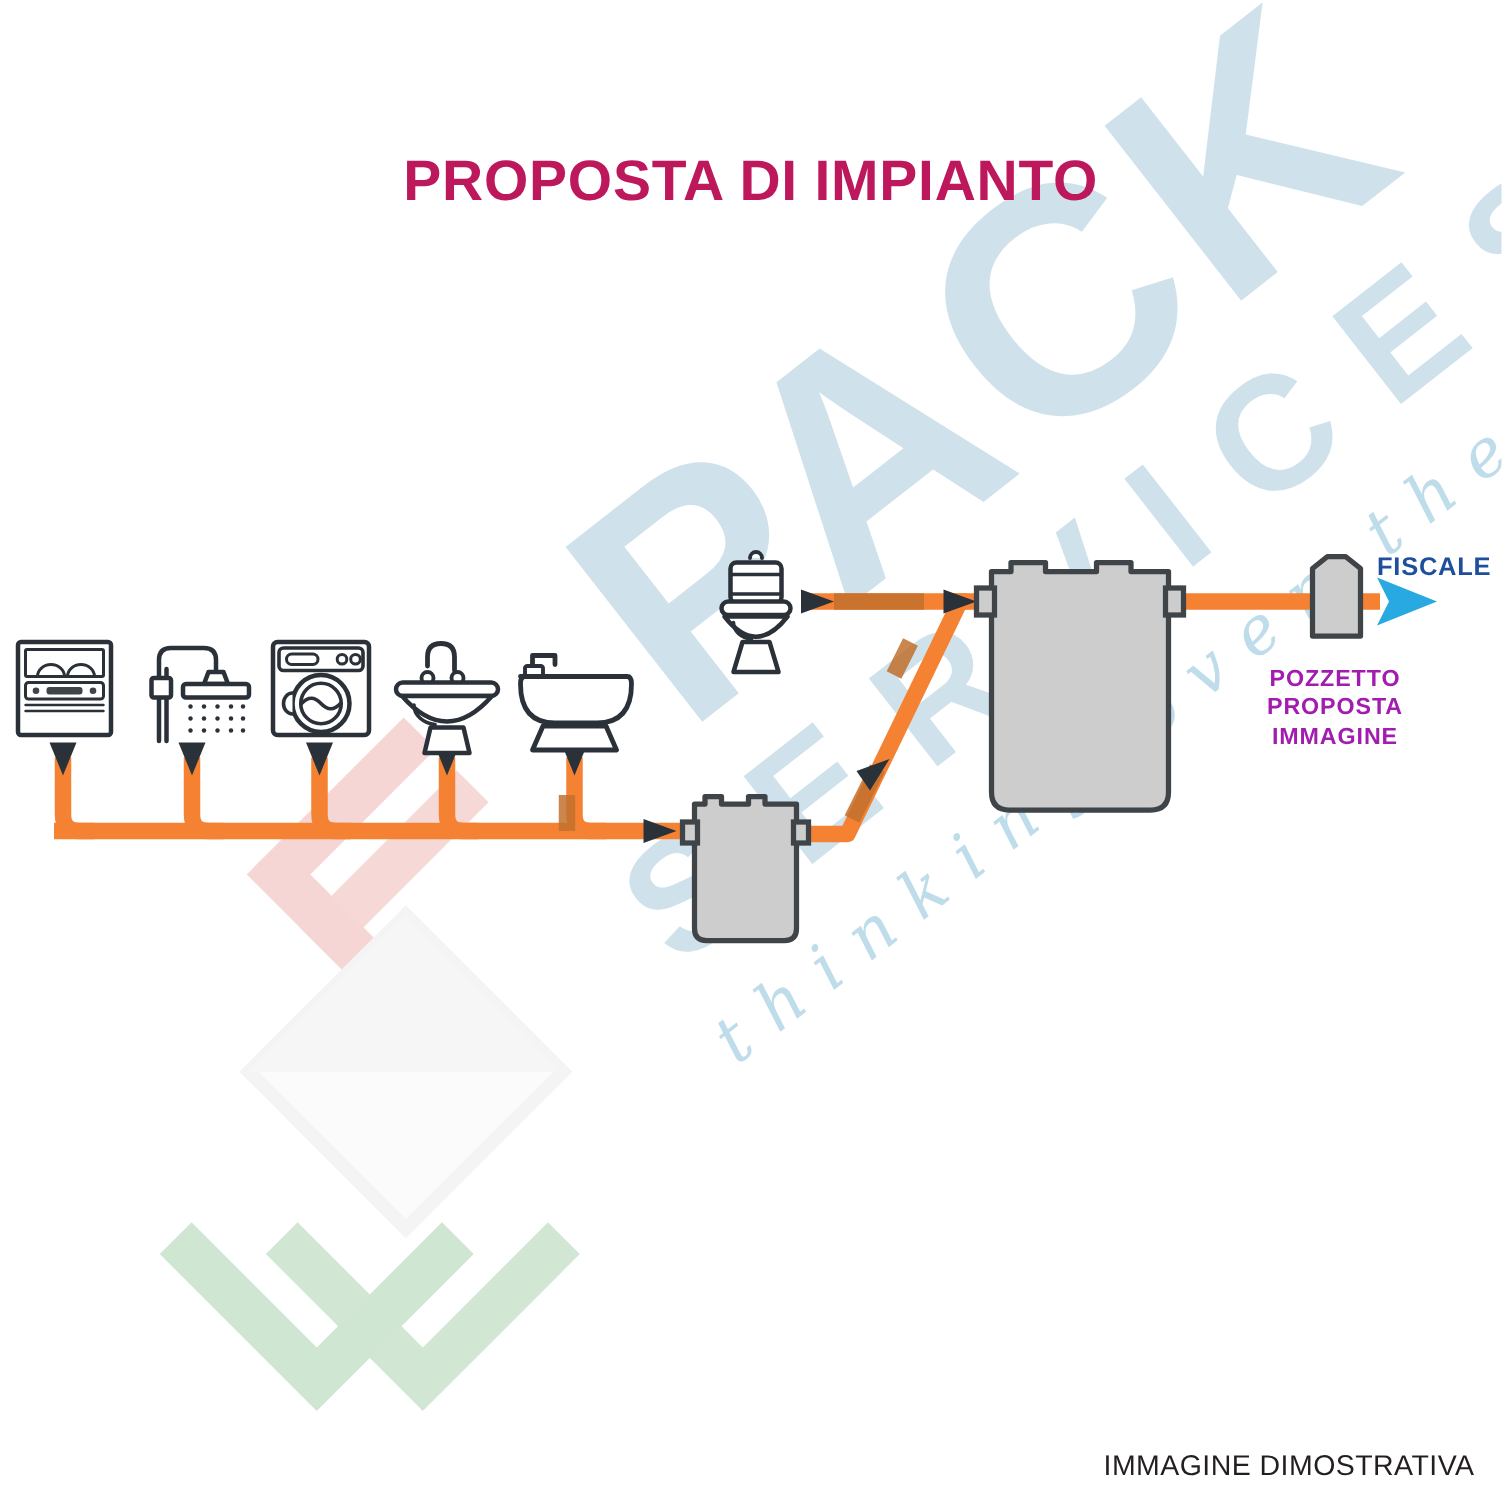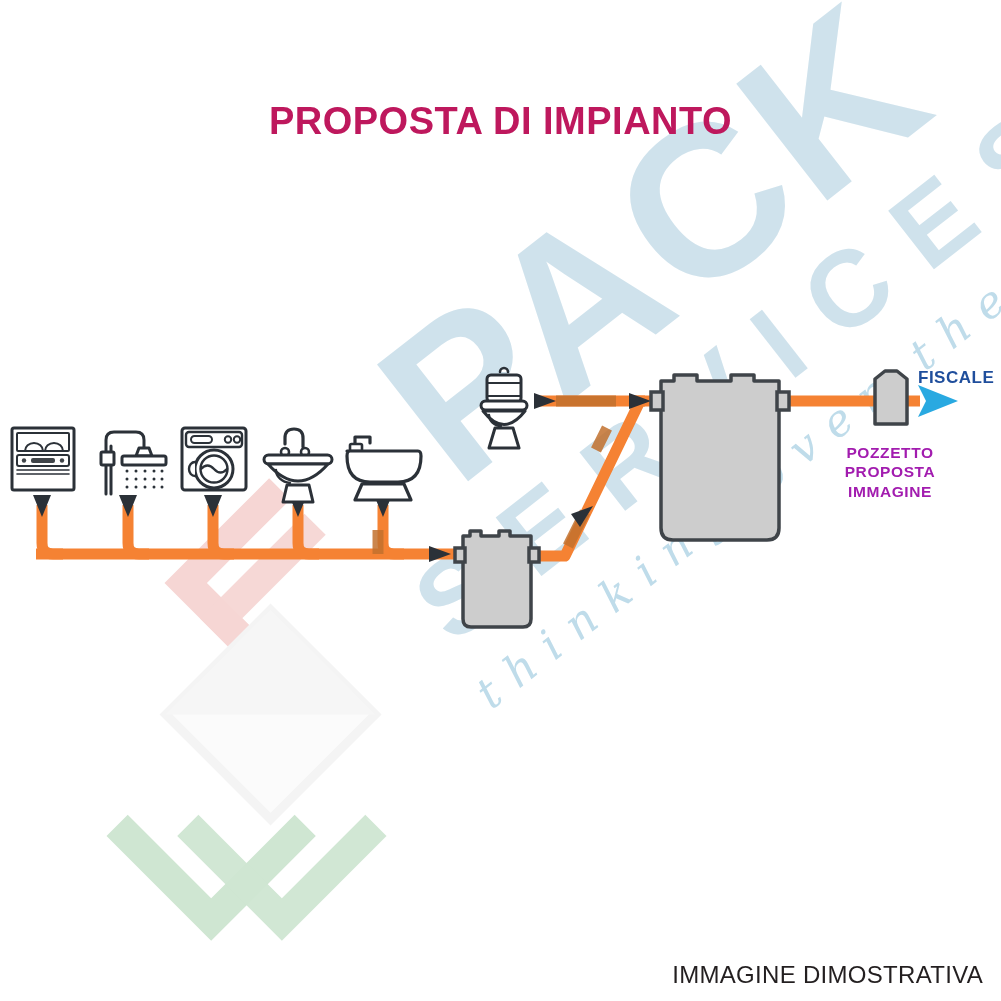--- a/index.html
+++ b/index.html
@@ -3,21 +3,21 @@
 <meta charset="utf-8">
 <style>
   html,body{margin:0;padding:0;background:#ffffff;}
   body{width:1001px;height:1001px;position:relative;overflow:hidden;
        font-family:"Liberation Sans", sans-serif;}
   #stage{position:absolute;inset:0;width:1001px;height:1001px;}
   svg.layer{position:absolute;left:0;top:0;width:1001px;height:1001px;}
   #title{position:absolute;left:0;top:100px;width:1001px;text-align:center;
          font-size:38px;font-weight:bold;color:#be185d;letter-spacing:.5px;
          font-family:"Liberation Sans", sans-serif;}
-  #footer{position:absolute;right:18px;bottom:12px;font-size:24px;color:#231f20;
+  #footer{position:absolute;right:18px;bottom:12px;font-size:19px;color:#231f20;
           font-family:"Liberation Sans", sans-serif;letter-spacing:.3px;}
   .lbl{position:absolute;text-align:center;font-size:15.5px;font-weight:bold;
        color:#a21caf;letter-spacing:.6px;line-height:1.25;}
   #lbl-degrassatore{left:368px;top:632px;width:260px;}
   #lbl-imhoff{left:600px;top:552px;width:220px;}
   #lbl-pozzetto{left:795px;top:443px;width:190px;}
   #lbl-uscita{position:absolute;left:918px;top:368px;font-size:17px;font-weight:bold;
        color:#1f4e9c;letter-spacing:.5px;}
 </style>
 </head>

